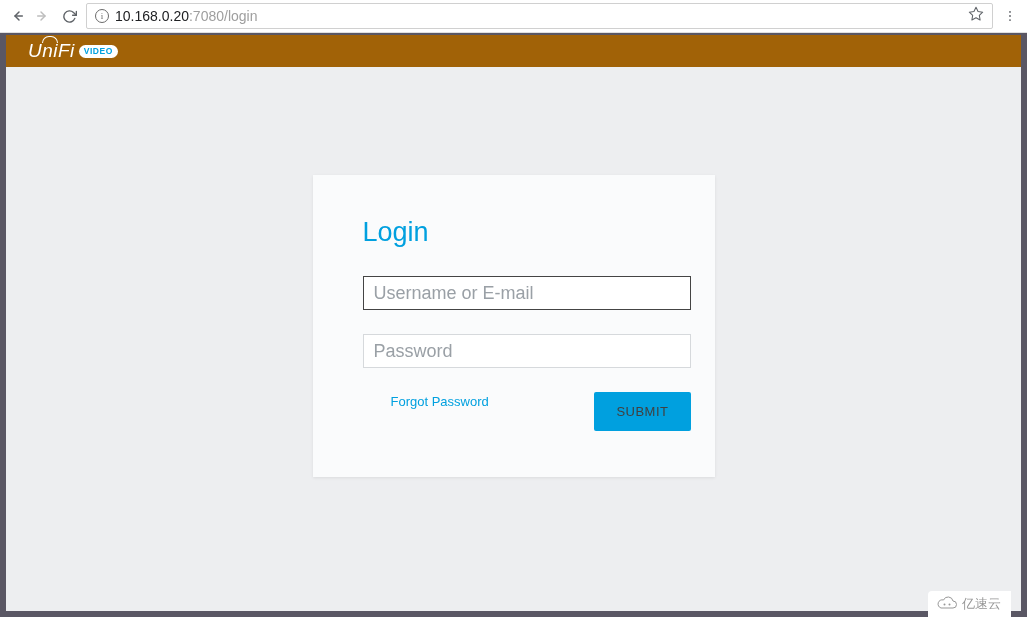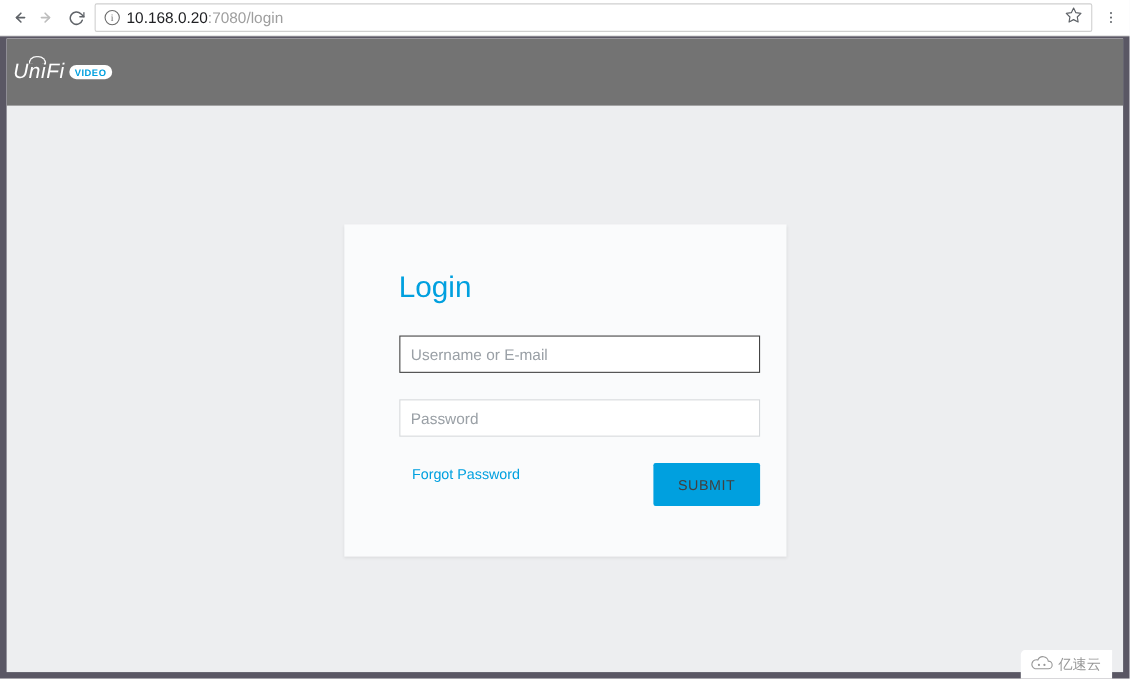--- a/index.html
+++ b/index.html
@@ -84,25 +84,25 @@
       background: #5a5764;
       padding: 2px 6px 6px 6px;
     }
     .page {
       width: 100%;
       height: 100%;
       background: #edeef0;
       overflow: hidden;
     }
     .header {
-      height: 61px;
-      background: #737373;
-      display: flex;
-      align-items: center;
-      padding-left: 6px;
+      height: 32px;
+      background: #a16207;
+      display: flex;
+      align-items: center;
+      padding-left: 22px;
     }
     .unifi-logo {
       display: flex;
       align-items: center;
       gap: 4px;
       color: #fff;
     }
     .unifi-logo .word {
       font-size: 19px;
       font-weight: 300;
@@ -146,39 +146,39 @@
       color: #00a0df;
       font-size: 27px;
       font-weight: 400;
       margin-bottom: 28px;
     }
     .field {
       width: 100%;
       height: 34px;
       border: 1px solid #d6d9dc;
       padding: 0 10px;
-      font-size: 14px;
+      font-size: 18px;
       margin-bottom: 24px;
       outline: none;
       background: #fff;
     }
     .field.focused {
       border-color: #444;
     }
     .card-footer {
       display: flex;
       justify-content: space-between;
       align-items: flex-start;
     }
     .forgot-link {
       color: #00a0df;
       font-size: 13px;
       text-decoration: none;
       margin-top: 2px;
-      margin-left: 12px;
+      margin-left: 28px;
     }
     .submit-btn {
       background: #00a0df;
       color: #404040;
       border: none;
       padding: 12px 22px;
       font-size: 13px;
       font-weight: 500;
       letter-spacing: 0.5px;
       cursor: pointer;

